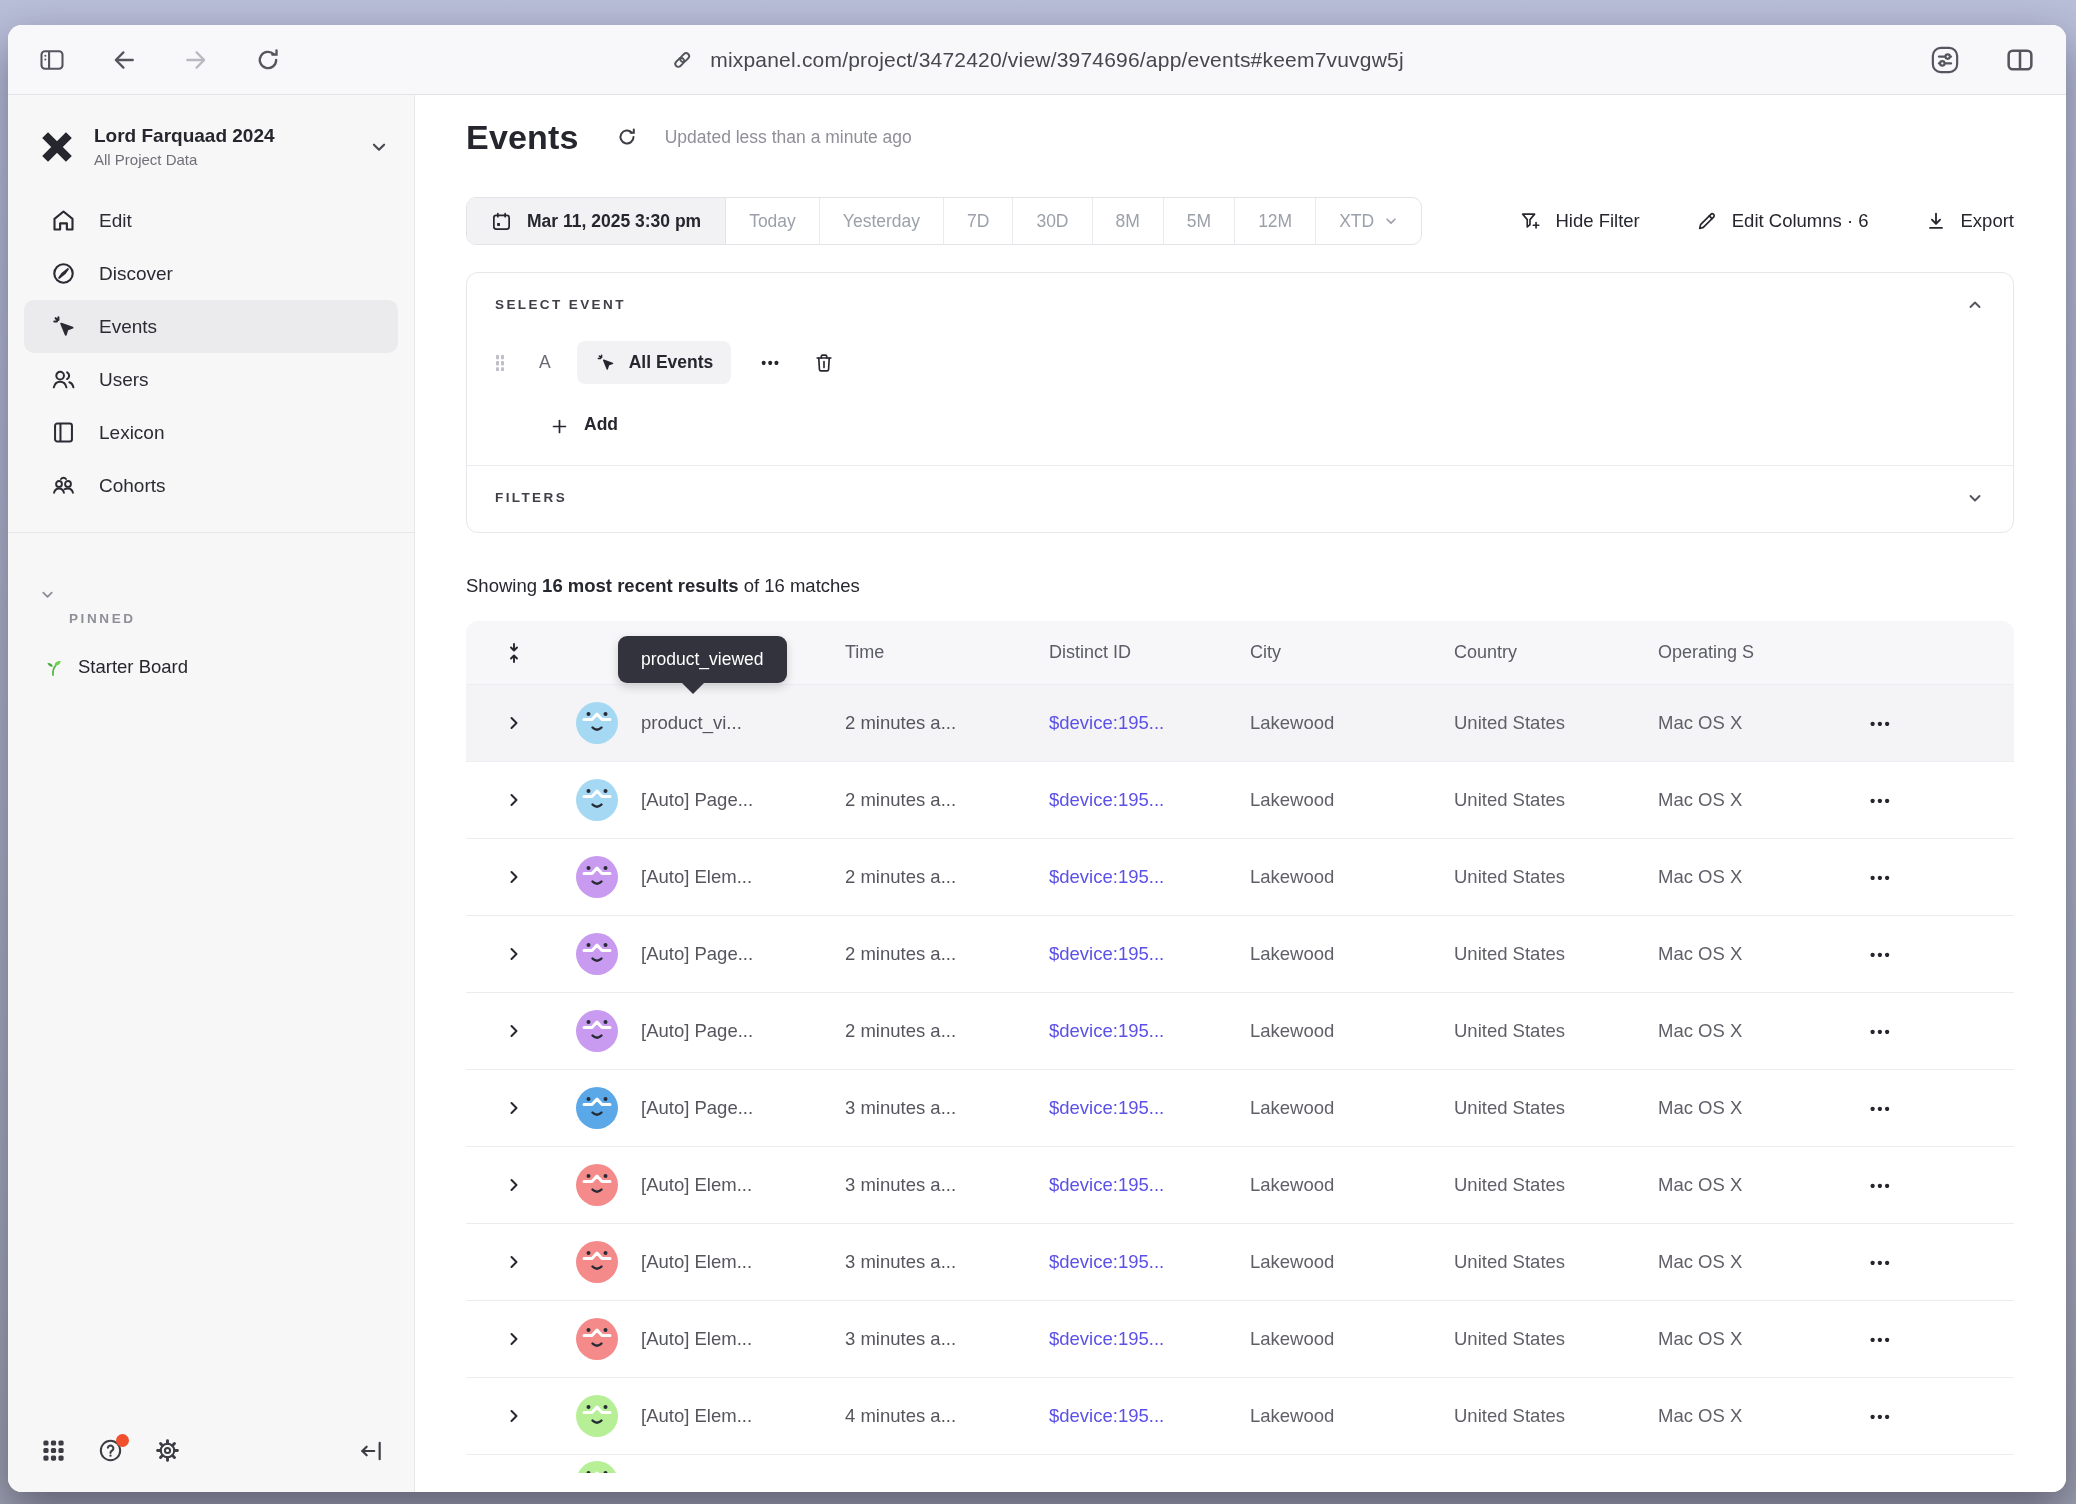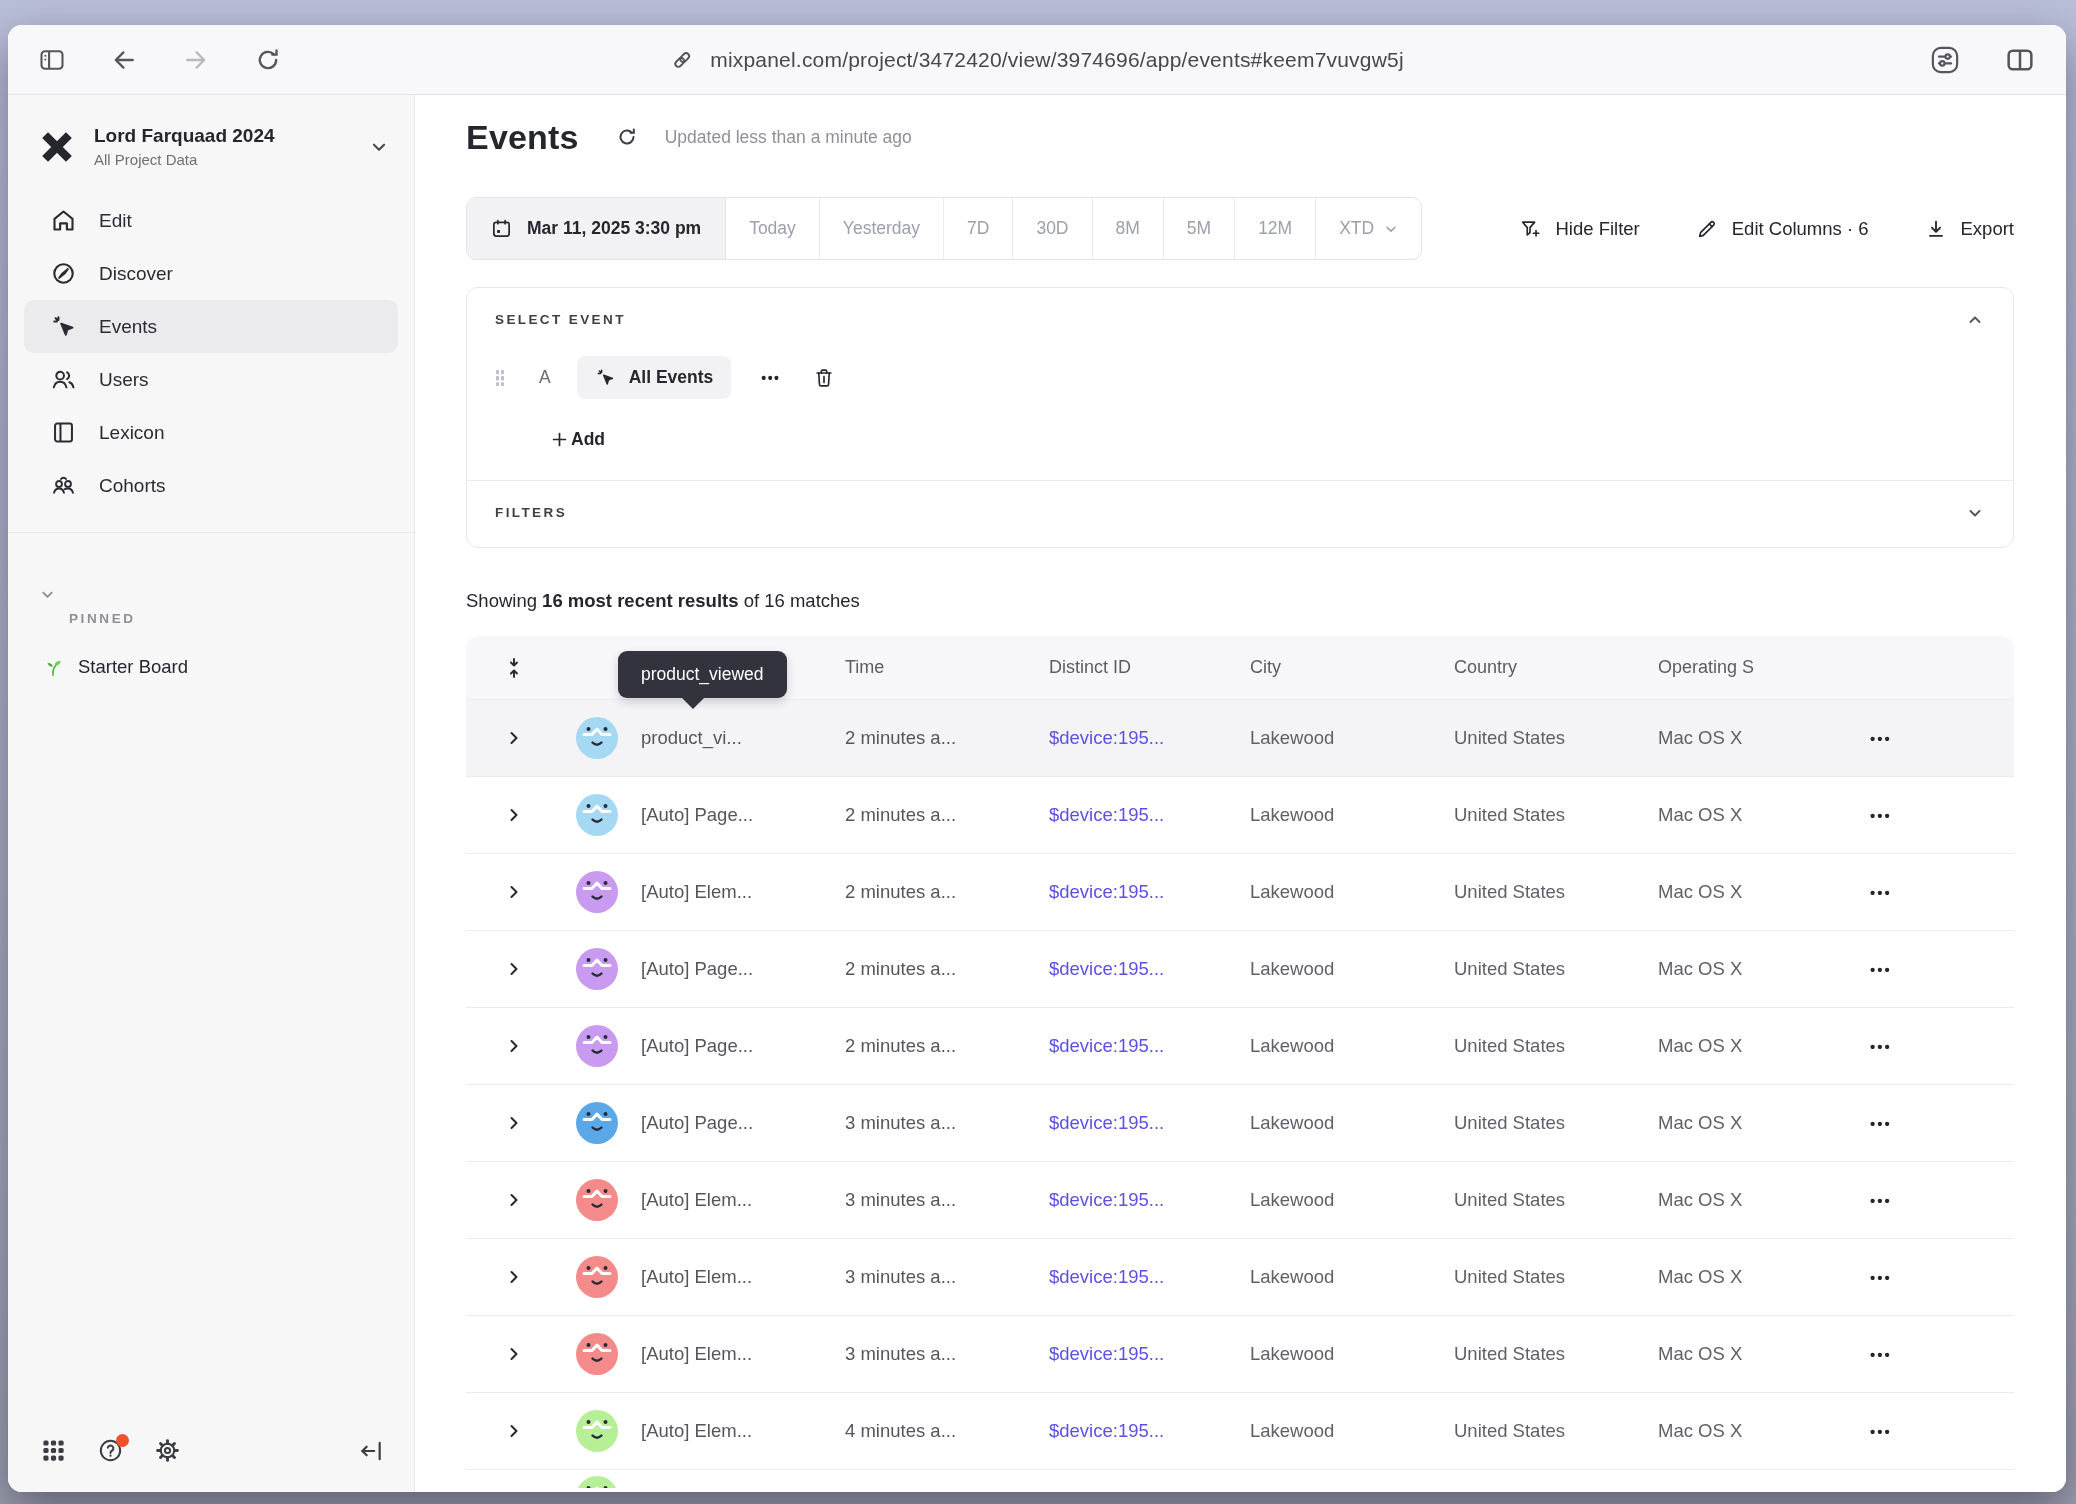--- a/index.html
+++ b/index.html
@@ -81,21 +81,21 @@
   }
   .collapse-btn{ margin-left:auto; width:26px; height:26px; color:#3c3c44; }
   
   .main{ flex:1; background:#fff; position:relative; overflow:hidden; padding:20px 52px 0 51px; }
   .page-header{ display:flex; align-items:center; height:44px; }
   .page-title{ font-size:34px; font-weight:700; color:#26262e; letter-spacing:.2px; }
   .refresh-btn{ width:24px; height:24px; color:#3c3c44; margin-left:36px; }
   .updated{ font-size:17.5px; color:#8f8f98; margin-left:26px; }
   .controls{ margin-top:38px; display:flex; align-items:center; }
   .segmented{
-    display:flex; align-items:stretch; height:63px; border:1px solid #e2e2e7;
+    display:flex; align-items:stretch; height:48px; border:1px solid #e2e2e7;
     border-radius:10px; overflow:hidden; background:#fff;
   }
   .seg-date{
     display:flex; align-items:center; gap:15px; padding:0 24px; background:#f2f2f5;
     border-right:1px solid #e2e2e7; cursor:pointer;
   }
   .seg-date .cal{ width:21px; height:21px; color:#26262e; }
   .seg-date .lbl{ font-size:17.5px; font-weight:600; color:#26262e; white-space:nowrap; }
   .seg{
     display:flex; align-items:center; padding:0 23px; font-size:17.5px; color:#9ba0aa;
@@ -121,21 +121,21 @@
   }
   .step-letter{ margin-left:34px; font-size:17.5px; color:#6a6a74; }
   .event-chip{
     margin-left:26px; display:flex; align-items:center; gap:13px; background:#f2f2f5;
     border-radius:8px; padding:11px 18px; cursor:pointer;
   }
   .event-chip svg{ width:21px; height:21px; color:#26262e; }
   .event-chip .lbl{ font-size:17.5px; font-weight:600; color:#26262e; }
   .chip-more{ margin-left:30px; font-size:14px; font-weight:700; letter-spacing:1.5px; color:#26262e; cursor:pointer; }
   .chip-trash{ margin-left:32px; width:22px; height:22px; color:#26262e; cursor:pointer; }
-  .add-row{ display:flex; align-items:center; gap:3px; margin:30px 0 2px 56px; cursor:pointer; }
+  .add-row{ display:flex; align-items:flex-end; gap:16px; margin:30px 0 2px 56px; cursor:pointer; }
   .add-row svg{ width:17px; height:17px; color:#26262e; }
   .add-row .lbl{ font-size:17.5px; font-weight:600; color:#26262e; }
   .card-divider{ border-top:1px solid #ececf0; }
   
   .results-line{ margin-top:42px; font-size:18.5px; color:#26262e; }
   .results-line b{ font-weight:700; }
   .table-wrap{ margin-top:24px; position:relative; }
   .tgrid{
     display:grid; grid-template-columns:95px 80px 204px 204px 201px 204px 204px 168px 1fr;
     align-items:center;

